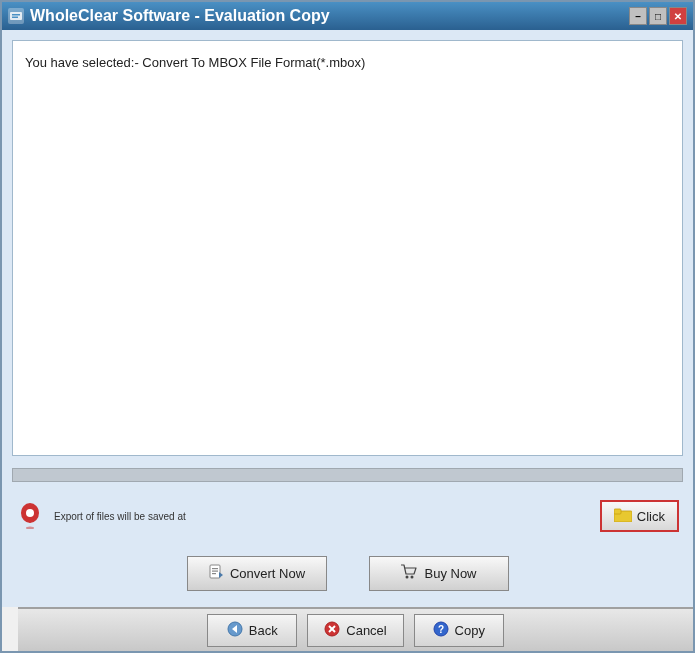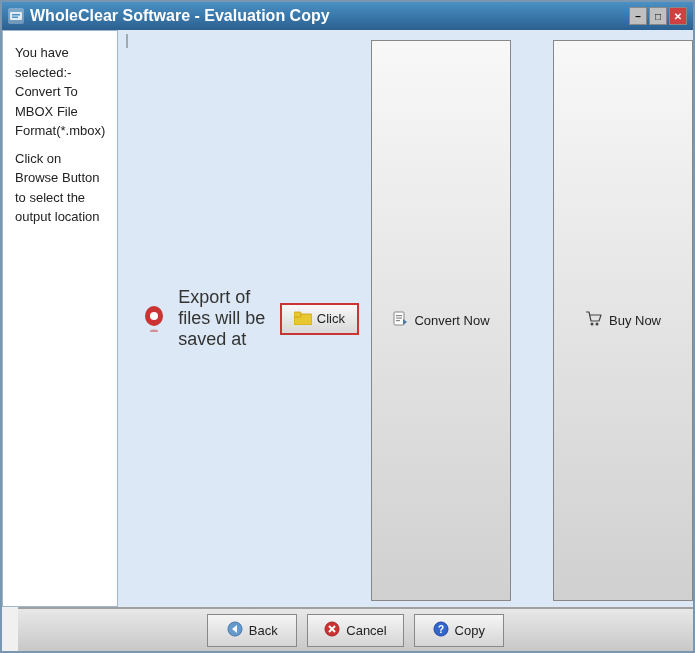--- a/index.html
+++ b/index.html
@@ -67,21 +67,23 @@
 
     .title-btn.close-btn {
       background: #d04040;
       color: white;
     }
 
     
     .content-area {
       flex: 1;
       background: #dce8f5;
-      display: flex;
+      padding: 10px;
+      display: flex;
+      flex-direction: column;
       gap: 8px;
       overflow: hidden;
     }
 
     
     .info-box {
       background: white;
       border: 1px solid #a0b8cc;
       padding: 12px;
       flex: 1;
@@ -126,21 +128,21 @@
       width: 28px;
       height: 28px;
       flex-shrink: 0;
       display: flex;
       align-items: center;
       justify-content: center;
     }
 
     .browse-label {
       flex: 1;
-      font-size: 18px;
+      font-size: 10px;
       color: #333;
     }
 
     .browse-button {
       background: linear-gradient(to bottom, #f8f8f8, #d8d8d8);
       border: 2px solid #cc3333;
       padding: 5px 12px;
       display: flex;
       align-items: center;
       gap: 5px;
@@ -227,21 +229,20 @@
       <div class="title-btn">–</div>
       <div class="title-btn">□</div>
       <div class="title-btn close-btn">✕</div>
     </div>
   </div>
 
   <div class="content-area">
 
     <div class="info-box">
       <div class="info-line">You have selected:- Convert To MBOX File Format(*.mbox)</div>
-      <div class="info-line">Click on Browse Button to select the output location</div>
     </div>
 
     <div class="progress-section">
       <div class="progress-bar-container">
         <div class="progress-bar-fill" style="width: 0%;"></div>
       </div>
     </div>
 
     <div class="browse-row">
 

